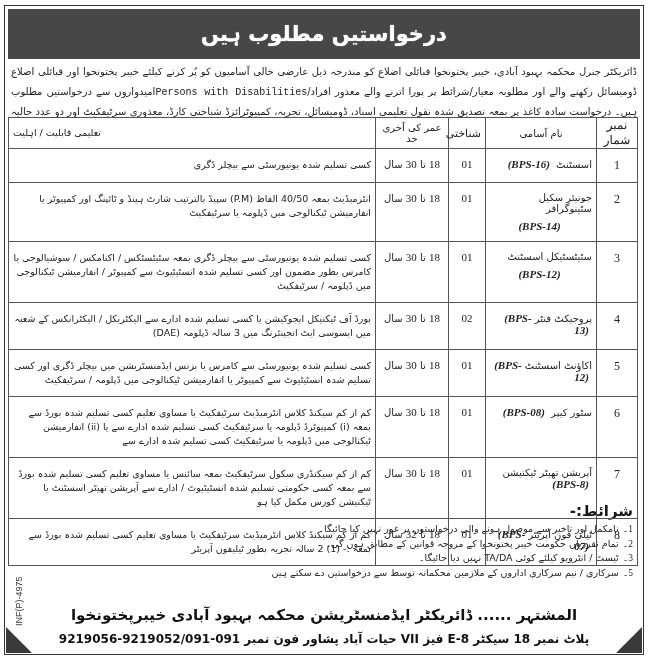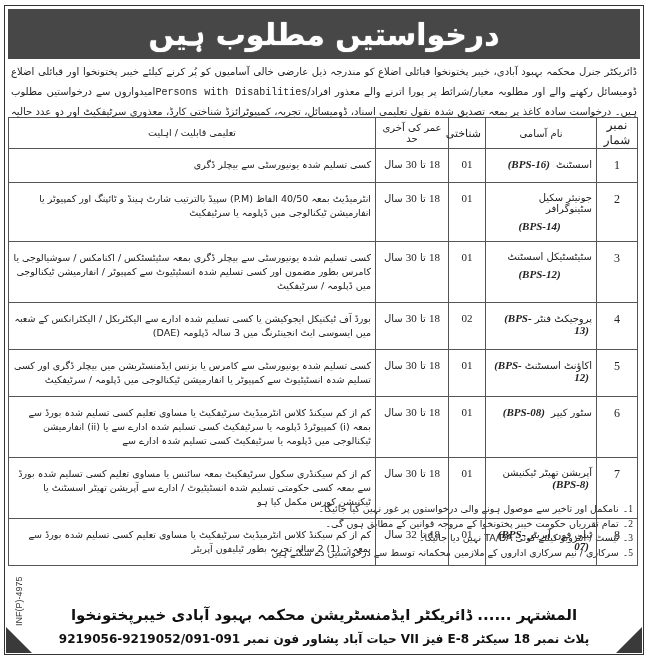--- a/index.html
+++ b/index.html
@@ -2,21 +2,21 @@
 <html><head>
 <meta charset="utf-8">
 <style>
   html, body { margin: 0; padding: 0; background: #ffffff; }
   body { width: 650px; height: 660px; position: relative; overflow: hidden;
          font-family: "DejaVu Sans", sans-serif; color: #1a1a1a; }
   .frame { position: absolute; left: 4px; top: 5px; width: 640px; height: 650px;
            border: 1.5px solid #333; box-sizing: border-box; background: #fff; }
   .banner { position: absolute; left: 3px; top: 3px; right: 3px; height: 50px;
             background: #474747; display: flex; align-items: center; justify-content: center; }
-  .banner-title { color: #ffffff; font-size: 30px; font-weight: bold; direction: rtl;
+  .banner-title { color: #ffffff; font-size: 21px; font-weight: bold; direction: rtl;
                   letter-spacing: 2px; font-family: "DejaVu Sans", sans-serif;
                   text-shadow: 0 0 1px #fff; }
   .intro { position: absolute; left: 6px; right: 6px; top: 56px; height: 60px;
            direction: rtl; text-align: justify; font-size: 10px; line-height: 19.5px;
            color: #222; overflow: hidden; }
   .intro .latin { direction: ltr; unicode-bidi: embed; font-family: Liberation Mono, monospace; }
   table.posts { position: absolute; left: 8px; top: 117px; width: 630px;
                 border-collapse: collapse; direction: rtl; table-layout: fixed;
                 border: 1.5px solid #444; }
   table.posts th, table.posts td { border: 1px solid #555; vertical-align: top;
@@ -58,20 +58,21 @@
     <div class="banner-title">درخواستیں مطلوب ہیں</div>
   </div>
 
   <div class="intro">
     <span>ڈائریکٹر جنرل محکمہ بہبود آبادی، خیبر پختونخوا قبائلی اضلاع کو مندرجہ ذیل عارضی خالی آسامیوں کو پُر کرنے کیلئے خیبر پختونخوا اور قبائلی اضلاع ڈومیسائل رکھنے والے اور مطلوبہ معیار/شرائط پر پورا اترنے والے معذور افراد/</span><span class="latin">Persons with Disabilities</span><span>امیدواروں سے درخواستیں مطلوب ہیں۔ درخواست سادہ کاغذ پر بمعہ تصدیق شدہ نقول تعلیمی اسناد، ڈومیسائل، تجربہ، کمپیوٹرائزڈ شناختی کارڈ، معذوری سرٹیفکیٹ اور دو عدد حالیہ پاسپورٹ سائز تصاویر کے ہمراہ روزنامہ اخبار میں اشاعت کے 30 دن کے اندر پہنچ جانی چاہئیں۔</span>
   </div>
 
   <div class="side-code">INF(P)-4975</div>
 
   <div class="terms">
+    <div class="terms-title">شرائط:-</div>
     <ol>
       <li><span class="num">1۔</span><span>نامکمل اور تاخیر سے موصول ہونے والی درخواستوں پر غور نہیں کیا جائیگا۔</span></li>
       <li><span class="num">2۔</span><span>تمام تقرریاں حکومت خیبر پختونخوا کے مروجہ قوانین کے مطابق ہوں گی۔</span></li>
       <li><span class="num">3۔</span><span>ٹیسٹ / انٹرویو کیلئے کوئی TA/DA نہیں دیا جائیگا۔</span></li>
       <li><span class="num">5۔</span><span>سرکاری / نیم سرکاری اداروں کے ملازمین محکمانہ توسط سے درخواستیں دے سکتے ہیں</span></li>
     </ol>
   </div>
 
   <div class="publisher">المشتہر ...... ڈائریکٹر ایڈمنسٹریشن محکمہ بہبود آبادی خیبرپختونخوا</div>
   <div class="address">پلاٹ نمبر 18 سیکٹر E-8 فیز VII حیات آباد پشاور فون نمبر 091-9219052/091-9219056</div>
@@ -80,21 +81,21 @@
   <div class="corner br"></div>
 </div>
 
 <table class="posts">
   <thead>
     <tr>
       <th class="c-sn">نمبر شمار</th>
       <th class="c-name">نام آسامی</th>
       <th class="c-qty">شناختی</th>
       <th class="c-age">عمر کی آخری حد</th>
-      <th class="c-qual" style="text-align:center">تعلیمی قابلیت / اہلیت</th>
+      <th class="c-qual" style="text-align:left">تعلیمی قابلیت / اہلیت</th>
     </tr>
   </thead>
   <tbody>
     <tr style="height:22px">
       <td class="c-sn">1</td>
       <td class="c-name"><span class="name-ur">اسسٹنٹ</span> <span class="bps">(BPS-16)</span></td>
       <td class="c-qty">01</td>
       <td class="c-age"><span class="age"><span class="n">18</span> تا <span class="n">30</span> <span>سال</span></span></td>
       <td class="c-qual">کسی تسلیم شدہ یونیورسٹی سے بیچلر ڈگری</td>
     </tr>

